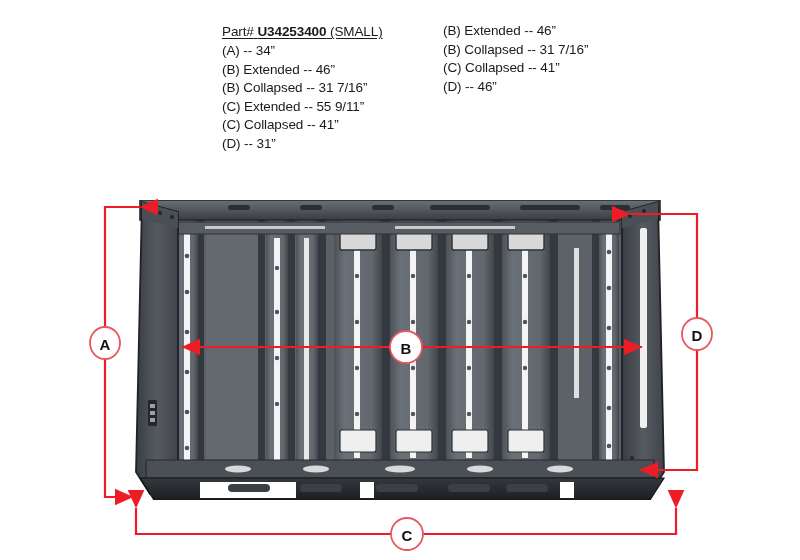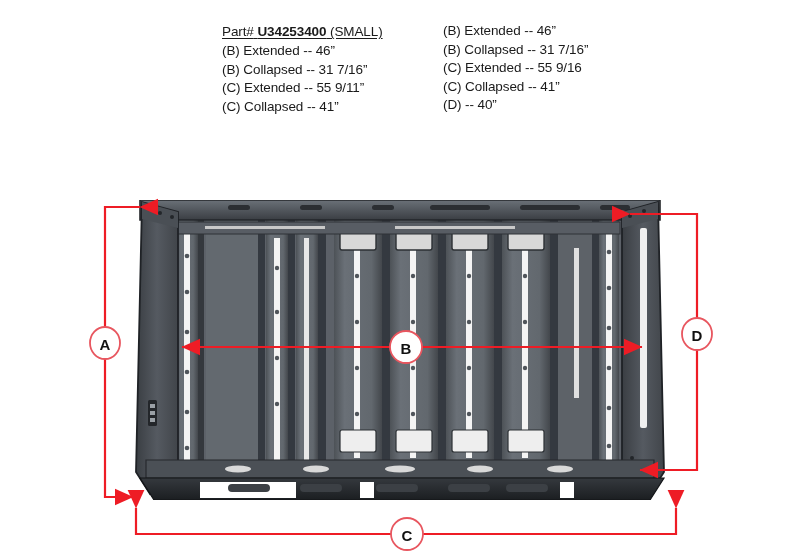--- a/index.html
+++ b/index.html
@@ -78,32 +78,33 @@
 </style>
 </head>
 <body>
 
 <div class="spec-area">
 
   <div class="spec-col left">
     <div class="spec-title">
       <span class="u">Part#</span><span class="u">&nbsp;</span><span class="bold">U34253400</span><span class="u">&nbsp;</span><span class="u">(SMALL)</span>
     </div>
+    <div class="spec-line">(A) -- 34”</div>
     <div class="spec-line">(B) Extended -- 46”</div>
     <div class="spec-line">(B) Collapsed -- 31 7/16”</div>
     <div class="spec-line">(C) Extended -- 55 9/11”</div>
     <div class="spec-line">(C) Collapsed -- 41”</div>
+    <div class="spec-line">(D) -- 31”</div>
   </div>
 
   <div class="spec-col right">
     <div class="spec-line">(B) Extended -- 46”</div>
     <div class="spec-line">(B) Collapsed -- 31 7/16”</div>
-    <div class="spec-line">(C) Extended -- 55 9/16</div>
     <div class="spec-line">(C) Collapsed -- 41”</div>
-    <div class="spec-line">(D) -- 40”</div>
+    <div class="spec-line">(D) -- 46”</div>
   </div>
 
 </div>
 
 <div class="diagram">
 <svg width="800" height="388" viewBox="0 0 800 388" xmlns="http://www.w3.org/2000/svg">
   <defs>
     <marker id="arrowR" markerWidth="9" markerHeight="9" refX="8.4" refY="4.5" orient="auto">
       <path d="M0,0.6 L8.6,4.5 L0,8.4 Z" fill="#ee1c25"></path>
     </marker>

